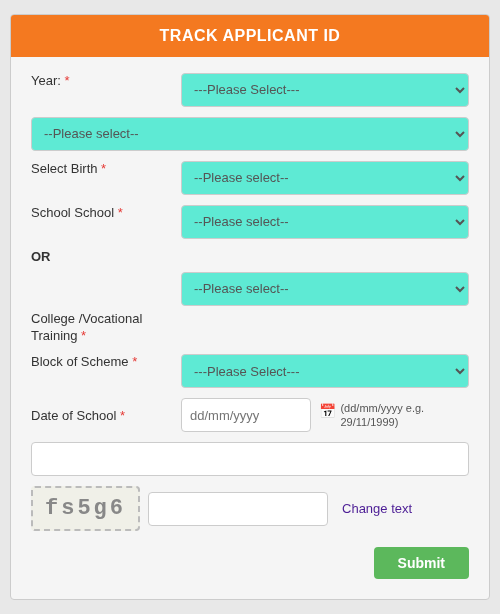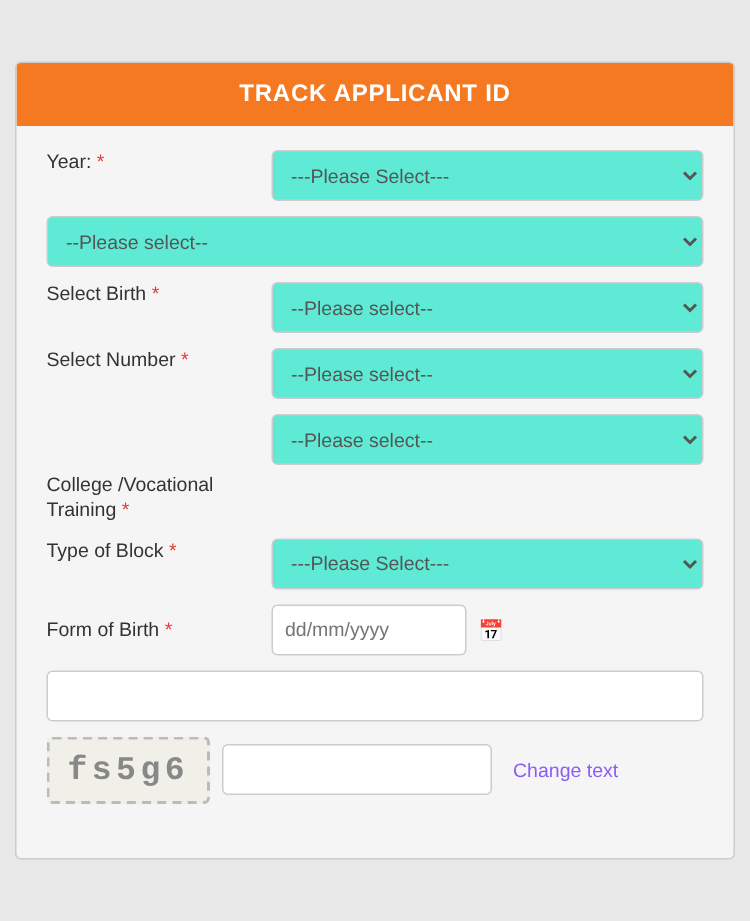--- a/index.html
+++ b/index.html
@@ -125,21 +125,21 @@
       border-radius: 4px;
       min-width: 100px;
       text-align: center;
       user-select: none;
     }
     .captcha-input {
       width: 180px;
       height: 34px;
     }
     .change-text-link {
-      color: #8b5cf6;
+      color: #4c1d95;
       font-size: 13px;
       cursor: pointer;
       text-decoration: none;
       margin-left: 6px;
     }
     .submit-row {
       display: flex;
       justify-content: flex-end;
       margin-top: 8px;
     }
@@ -196,77 +196,84 @@
       </div>
       <div class="form-control-wrap">
         <select class="form-select">
           <option value="">--Please select--</option>
         </select>
       </div>
     </div>
 
     <div class="form-row">
       <div class="form-label">
-        <span>Select Number</span>
-        <span class="required">*</span>
-      </div>
-      <div class="form-control-wrap">
-        <select class="form-select">
-          <option value="">--Please select--</option>
-        </select>
-      </div>
-    </div>
-
+        <span>School School</span>
+        <span class="required">*</span>
+      </div>
+      <div class="form-control-wrap">
+        <select class="form-select">
+          <option value="">--Please select--</option>
+        </select>
+      </div>
+    </div>
+
+    <div class="or-row">
+      <span>OR</span>
+    </div>
 
     <div class="form-row">
       <div class="form-label label-multi">
         <span>College /Vocational Training</span>
         <span class="required">*</span>
       </div>
       <div class="form-control-wrap">
         <select class="form-select">
           <option value="">--Please select--</option>
         </select>
       </div>
     </div>
 
     <div class="form-row">
       <div class="form-label">
-        <span>Type of Block</span>
+        <span>Block of Scheme</span>
         <span class="required">*</span>
       </div>
       <div class="form-control-wrap">
         <select class="form-select">
           <option value="">---Please Select---</option>
         </select>
       </div>
     </div>
 
     <div class="form-row dob-row">
       <div class="form-label">
-        <span>Form of Birth</span>
+        <span>Date of School</span>
         <span class="required">*</span>
       </div>
       <div class="dob-input-wrap">
         <input type="text" class="text-input dob-input" placeholder="dd/mm/yyyy" style="">
         <div class="dob-hint">
           <span class="calendar-icon">📅</span>
+          <span>(dd/mm/yyyy e.g. 29/11/1999)</span>
         </div>
       </div>
     </div>
 
     <div class="form-row">
       <div class="form-control-wrap">
         <input type="text" class="text-input serial-input" value="" style="">
       </div>
     </div>
 
     <div class="captcha-row">
       <div class="captcha-box">
         <span>fs5g6</span>
       </div>
       <input type="text" class="text-input captcha-input" value="" style="">
       <a href="#" class="change-text-link">Change text</a>
     </div>
 
+    <div class="submit-row">
+      <button class="submit-btn">Submit</button>
+    </div>
 
   </div>
 </div>
 
 </body></html>

